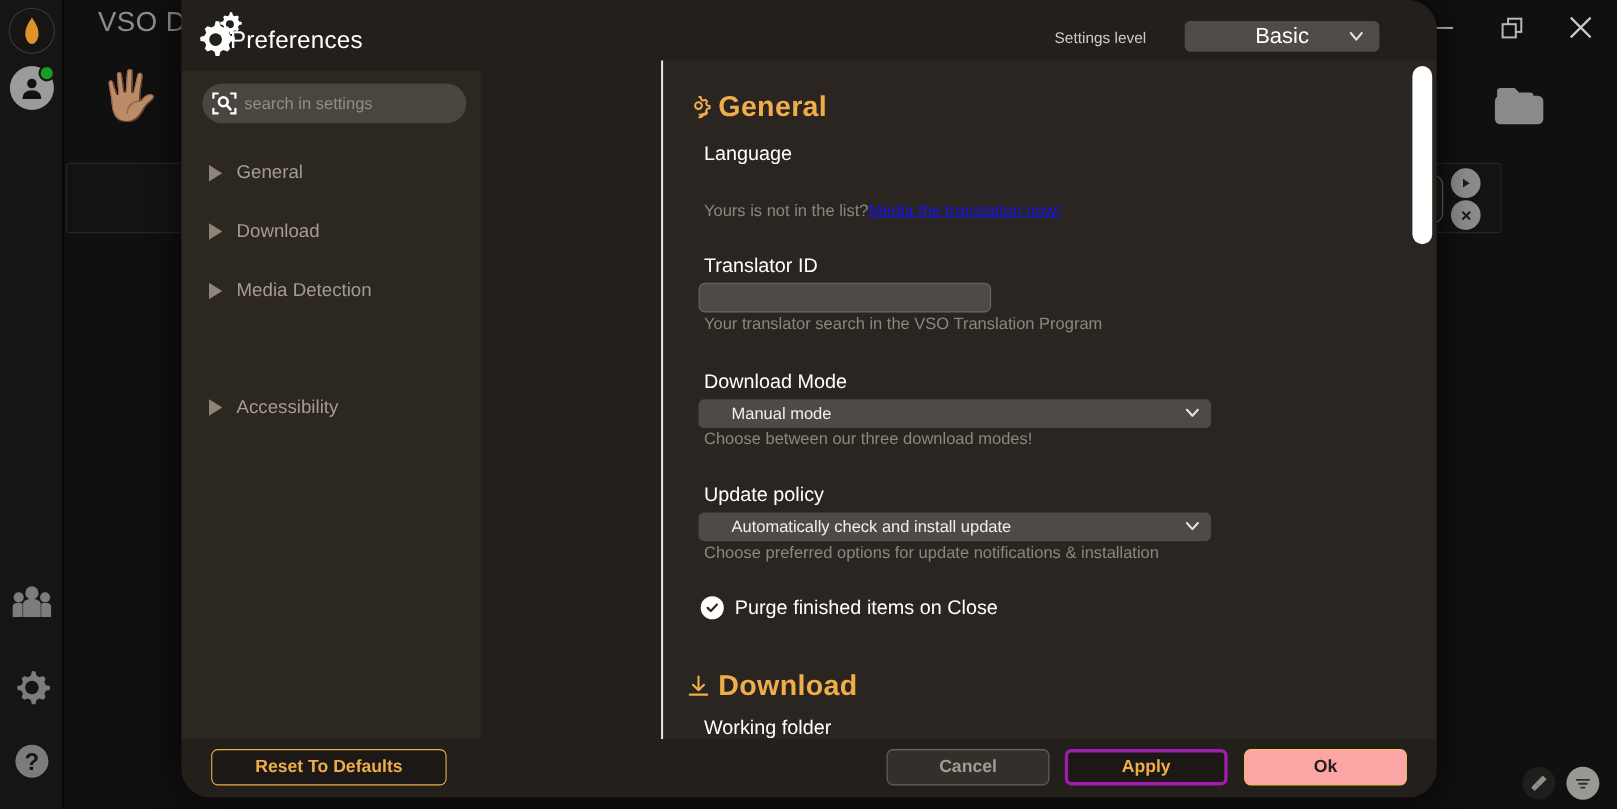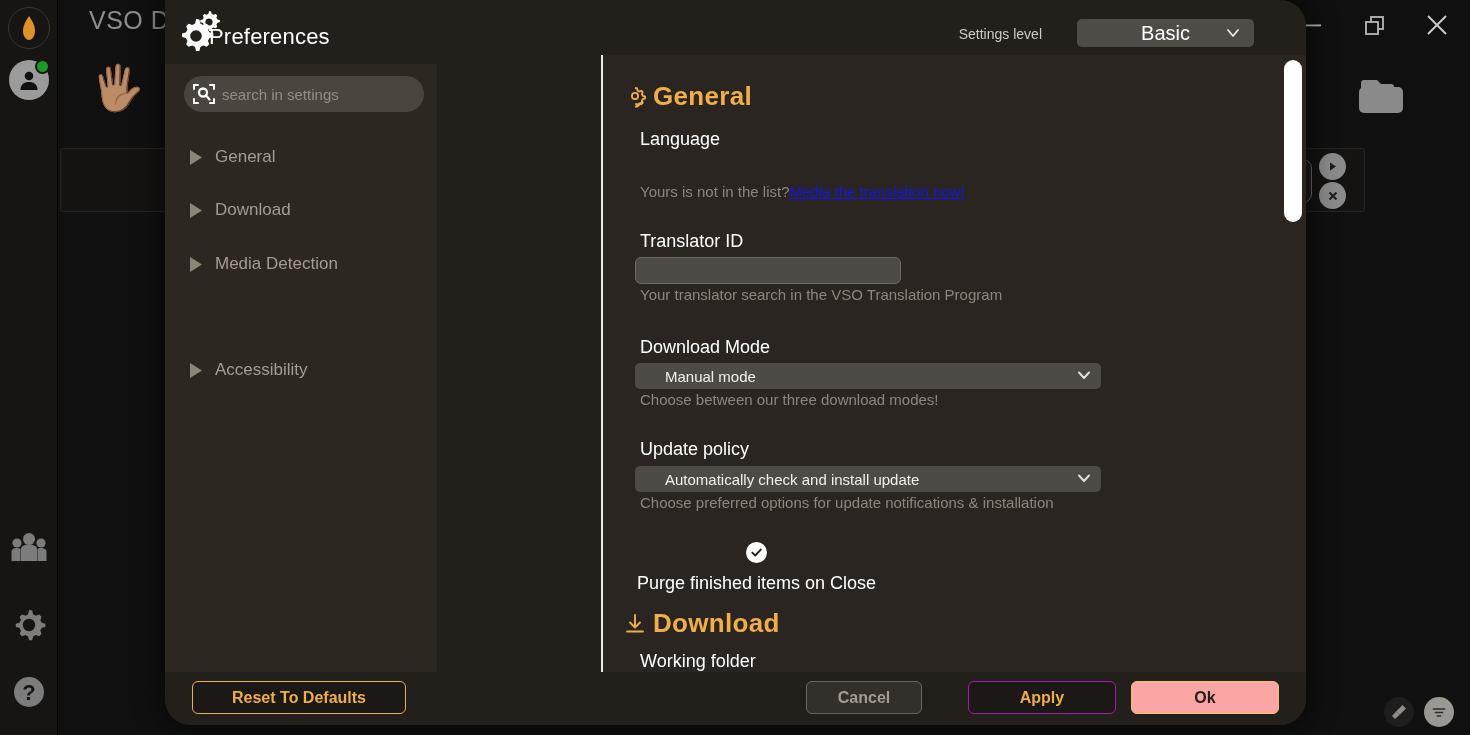--- a/index.html
+++ b/index.html
@@ -239,21 +239,21 @@
     width: 266px; height: 27px;
     background: #4e4a46; border: 1px solid #6d6962; border-radius: 6px;
     outline: none;
     font-family: "Liberation Sans", sans-serif;
     font-size: 15px; color: #f2efec;
     padding: 0 8px;
   }
 
   #purge-row {
     position: absolute; left: 34px; top: 487px;
-    display: flex; align-items: center; gap: 10px; flex-direction: column;
+    display: flex; align-items: center; gap: 10px;
   }
   #purge-check {
     width: 21px; height: 21px; border-radius: 50%;
     background: #ffffff;
     display: flex; align-items: center; justify-content: center;
   }
   #purge-label { font-size: 18px; color: #ffffff; }
 
   #working-folder-label {
     position: absolute; left: 37px; top: 596px;
@@ -268,26 +268,26 @@
     position: absolute; top: 9px; height: 33px;
     border-radius: 6px;
     display: flex; align-items: center; justify-content: center;
     font-size: 16px; font-weight: bold; cursor: pointer;
   }
   #btn-reset {
     left: 27px; width: 214px;
     background: #1b1815; border: 1px solid #f0ae4a; color: #f0ae4a;
   }
   #btn-cancel {
-    left: 641px; width: 116px;
+    left: 641px; width: 148px;
     background: #33302c; border: 1px solid #6a645d; color: #a49c93;
   }
   #btn-apply {
     left: 803px; width: 148px;
-    background: #1b1815; border: 1px solid #a21caf; color: #f0ae4a;
+    background: #1b1815; border: 3px solid #a21caf; color: #f0ae4a;
   }
   #btn-ok {
     left: 966px; width: 148px;
     background: #fca5a5; border: 1px solid #f9c06a; color: #231f1b;
   }
 </style>
 </head>
 <body>
 
 <div id="app-root">

